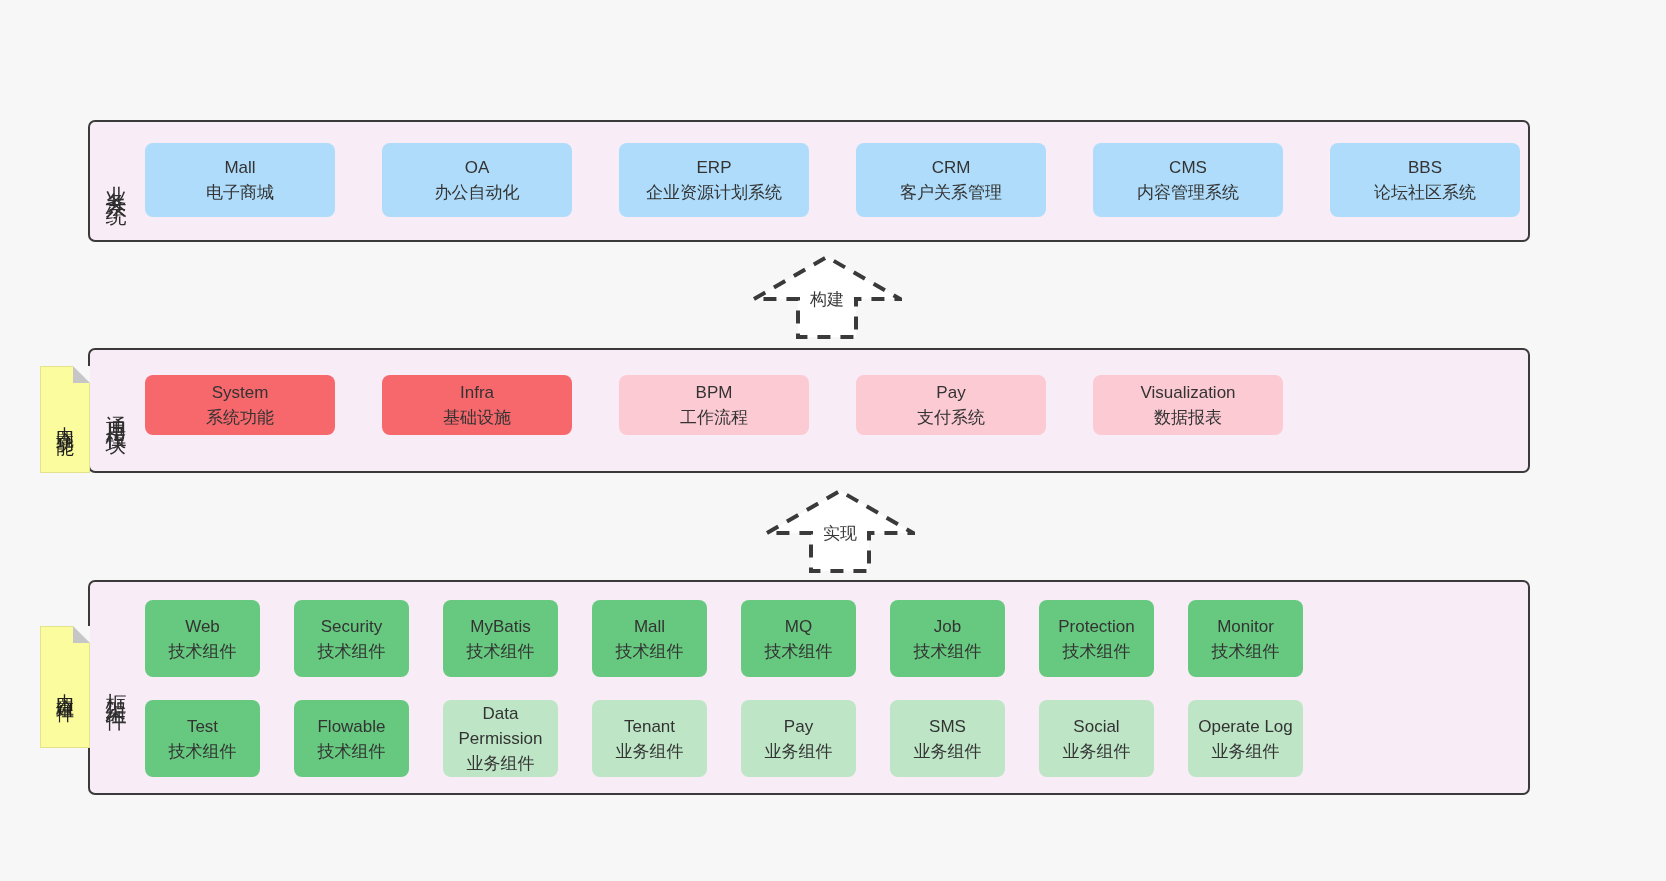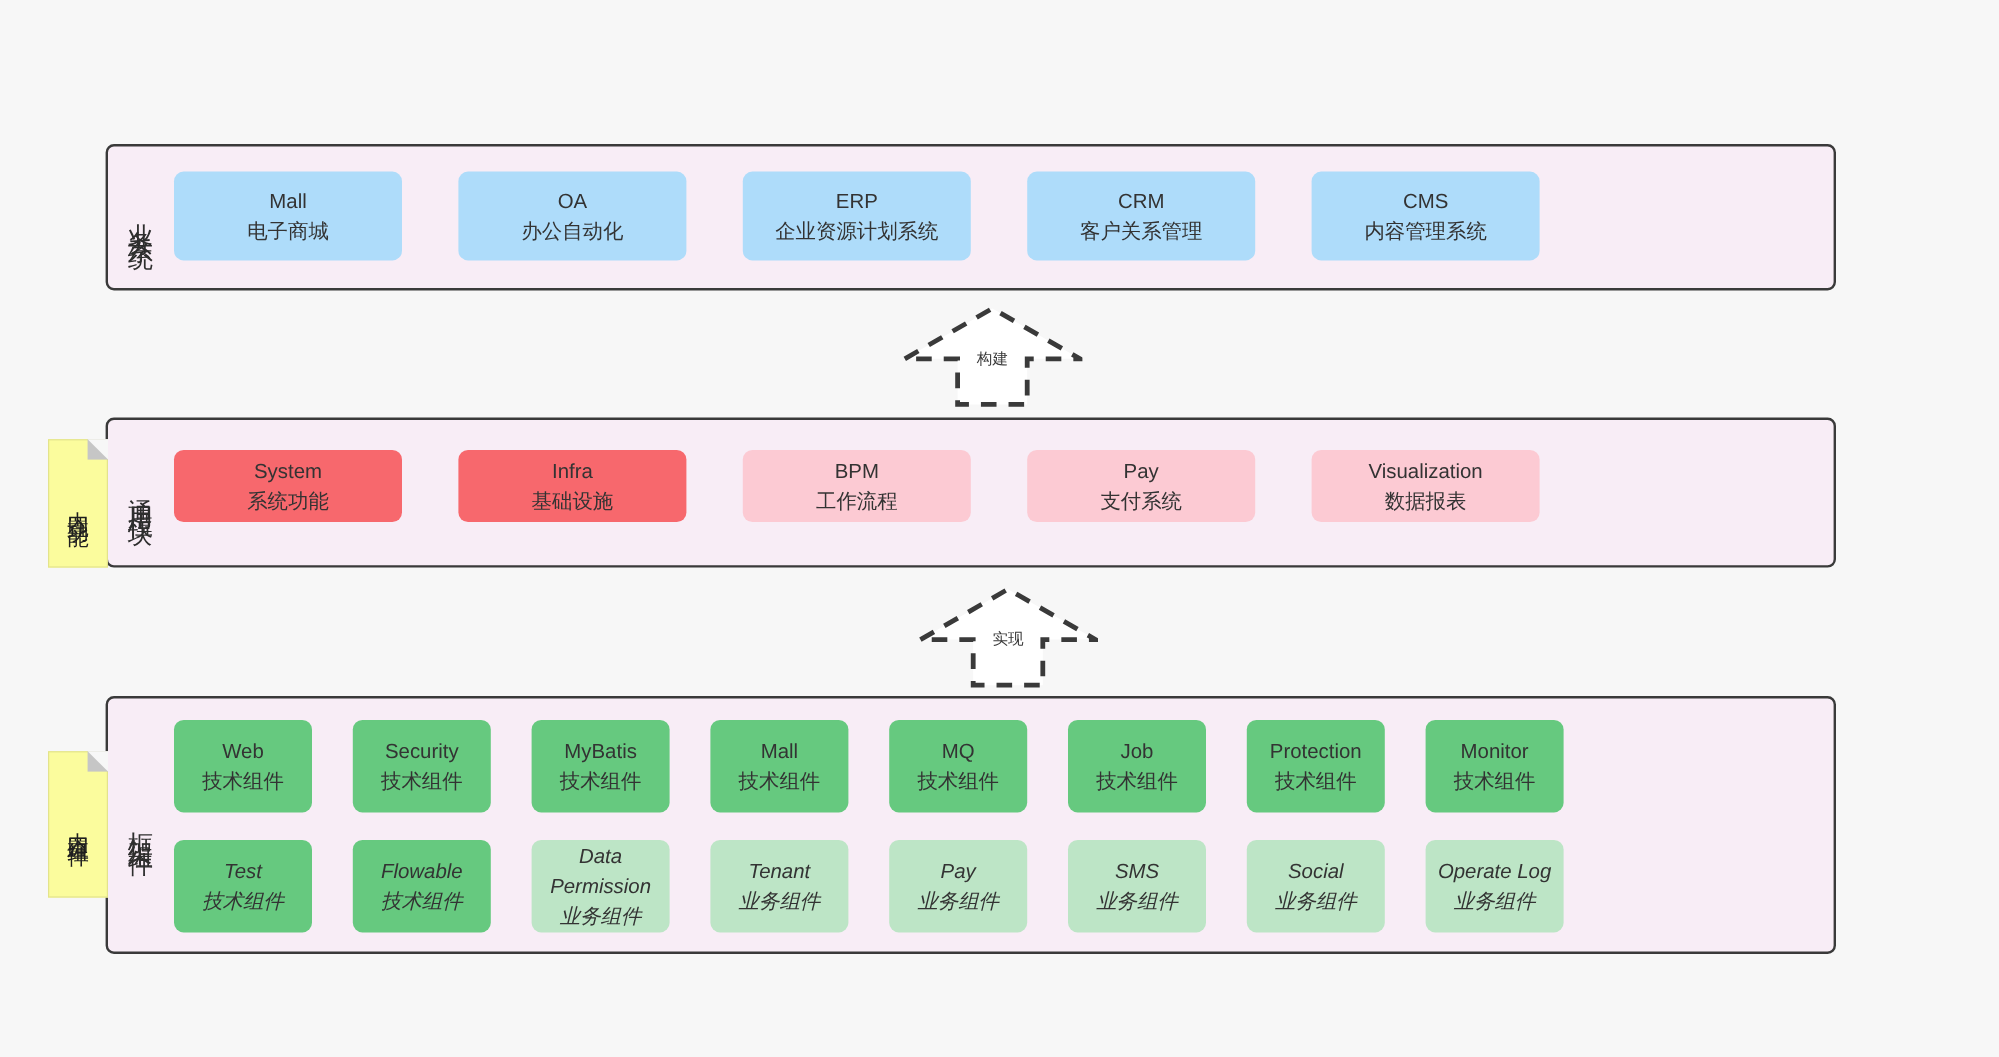--- a/index.html
+++ b/index.html
@@ -23,21 +23,21 @@
   }
   .panel-label span {
     writing-mode:vertical-rl; text-orientation:upright;
     font-size:21px; letter-spacing:6px; color:#2e2e2e;
   }
   .rows { margin-left:55px; }
   .row { display:flex; }
   #s1 .row { margin-top:21px; gap:47px; }
   #s2 .row { margin-top:25px; gap:47px; }
   #s3 .row-0 { margin-top:18px; gap:34px; }
-  #s3 .row-1 { margin-top:23px; gap:34px;font-style:italic; }
+  #s3 .row-1 { margin-top:23px; gap:34px; }
 
   .box {
     box-sizing:border-box; border-radius:8px;
     display:flex; flex-direction:column; align-items:center; justify-content:center;
     text-align:center; font-size:17px; line-height:25px; color:#333;
     padding:2px 6px;
   }
   #s1 .box { width:190px; height:74px; }
   #s2 .box { width:190px; height:60px; }
   #s3 .box { width:115px; height:77px; }
@@ -64,21 +64,21 @@
   }
   #note-functions  { top:16px; height:107px; }
   #note-components { top:44px; height:122px; }
 
   .arrow { position:absolute; width:150px; height:88px; }
   #arrow-build     { left:752px; top:253px; }
   #arrow-implement { left:765px; top:487px; }
   .arrow svg { display:block; }
   .arrow-label {
     position:absolute; left:50%; top:46px; transform:translate(-50%,-50%);
-    background:#ffffff; padding:0 4px; font-size:13px; color:#3a3a3a;
+    background:#ffffff; padding:0 4px; font-size:17px; color:#3a3a3a;
     white-space:nowrap;
   }
 </style>
 </head>
 <body>
 
 <div class="panel" id="s1">
   <div class="panel-label">
     <span>业务系统</span>
   </div>
@@ -96,20 +96,24 @@
           <span>ERP</span>
           <span>企业资源计划系统</span>
         </div>
         <div class="box c-blue">
           <span>CRM</span>
           <span>客户关系管理</span>
         </div>
         <div class="box c-blue">
           <span>CMS</span>
           <span>内容管理系统</span>
+        </div>
+        <div class="box c-blue">
+          <span>BBS</span>
+          <span>论坛社区系统</span>
         </div>
       </div>
     </div>
 </div>
 
 <div class="arrow" id="arrow-build">
   <svg width="150" height="88" viewBox="0 0 150 88">
     <polygon points="2,46 75,4 148,46 104,46 104,84 46,84 46,46" fill="#ffffff" stroke="#3a3a3a" stroke-width="4" stroke-dasharray="13 10"></polygon>
   </svg>
   <span class="arrow-label">构建</span>

